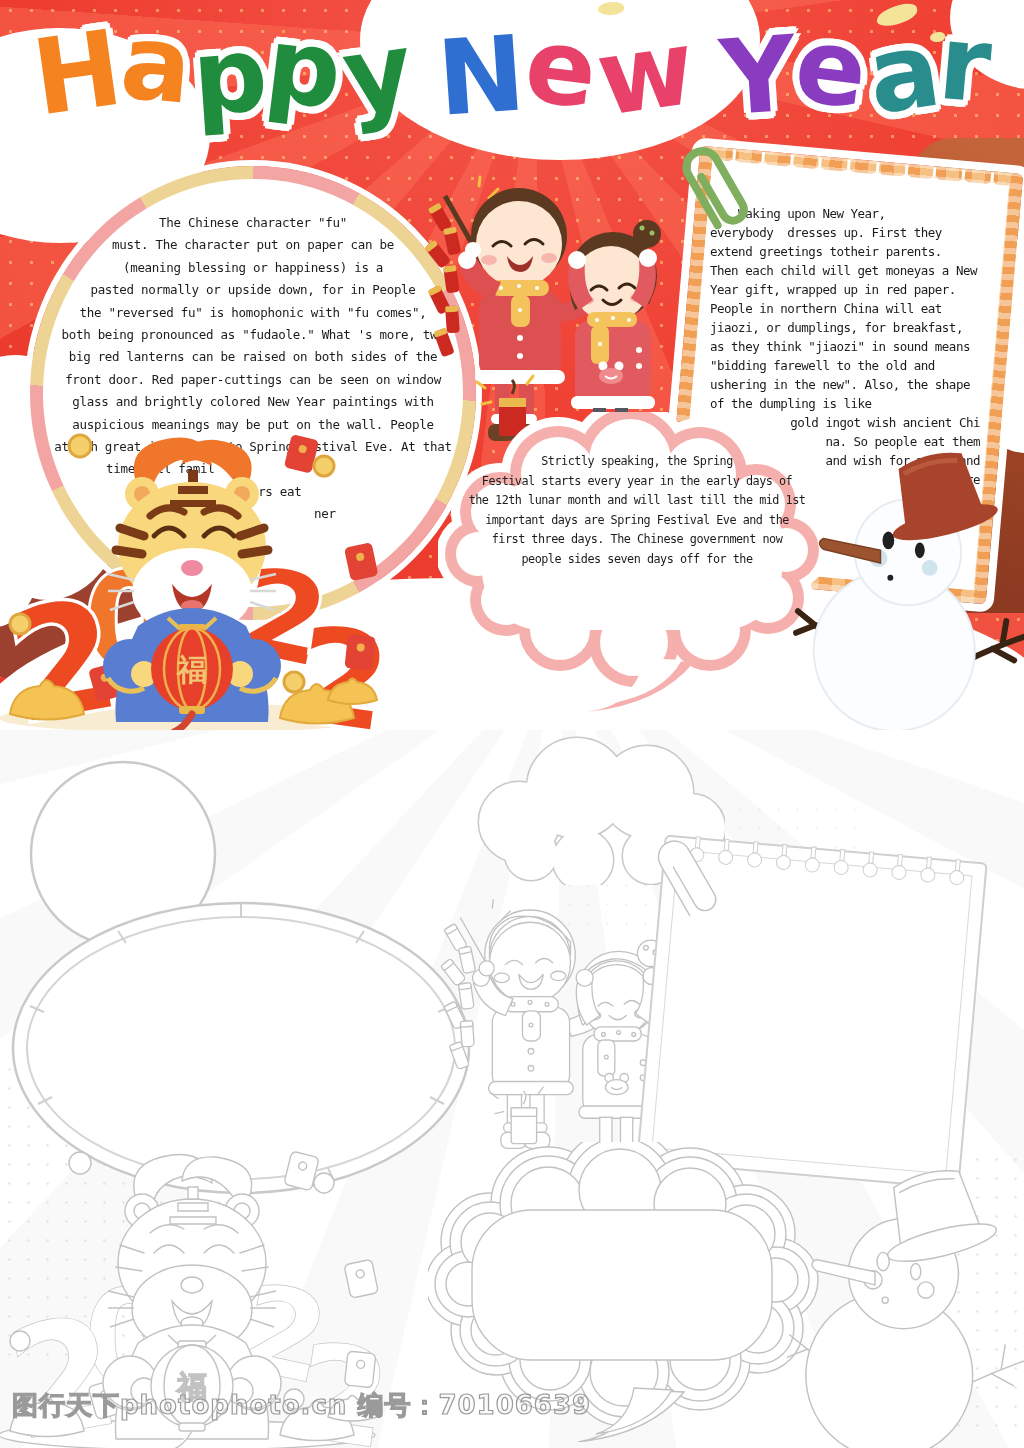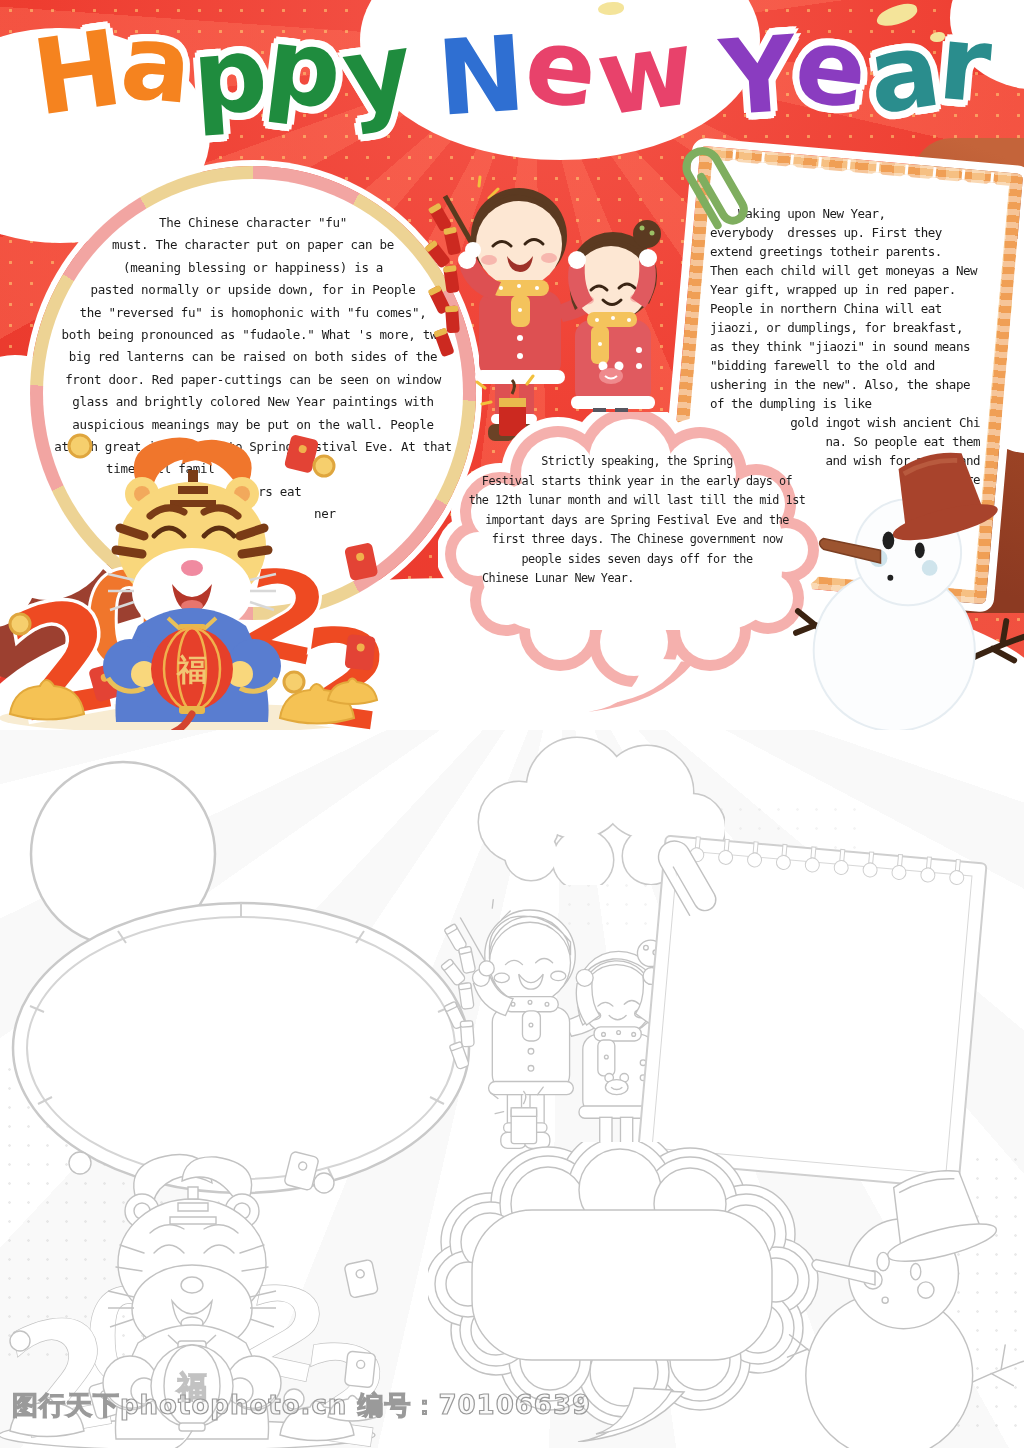--- a/index.html
+++ b/index.html
@@ -422,26 +422,25 @@
             <circle cx="196" cy="230" r="34"></circle>
           <circle cx="122" cy="218" r="30"></circle>
             <circle cx="68" cy="188" r="25"></circle>
             <circle cx="40" cy="142" r="22"></circle>
           <rect x="44" y="68" width="300" height="150" rx="60"></rect>
           <path d="M206,246 Q200,282 168,292 Q224,284 244,248 Z"></path>
         </g>
       </svg>
       <div class="bubble-text" id="bubble-lines">
           <div class="line">Strictly speaking, the Spring</div>
-          <div class="line">Festival starts think year in the early days of</div>
+          <div class="line">Festival starts every year in the early days of</div>
           <div class="line">the 12th lunar month and will last till the mid 1st</div>
           <div class="line">important days are Spring Festival Eve and the</div>
           <div class="line">first three days. The Chinese government now</div>
           <div class="line">people sides seven days off for the</div>
-          <div class="line">Chinese Lunar New Year.</div>
         </div>
     </div>
 
     <div class="illus" style="left:792px;top:452px;width:235px;height:285px;">
       <svg id="snowman-svg" viewBox="0 0 235 290" xmlns="http://www.w3.org/2000/svg">
         <g stroke="#3a2312" stroke-width="6" stroke-linecap="round" fill="none">
           <path d="M46,196 L4,162 M22,176 L2,184"></path>
           <path d="M172,214 Q205,198 234,188 M202,200 L224,212 M212,196 L216,172"></path>
         </g>
         <circle cx="102" cy="202" r="82" fill="#fcfdfe" stroke="#e6edf2" stroke-width="2"></circle>

